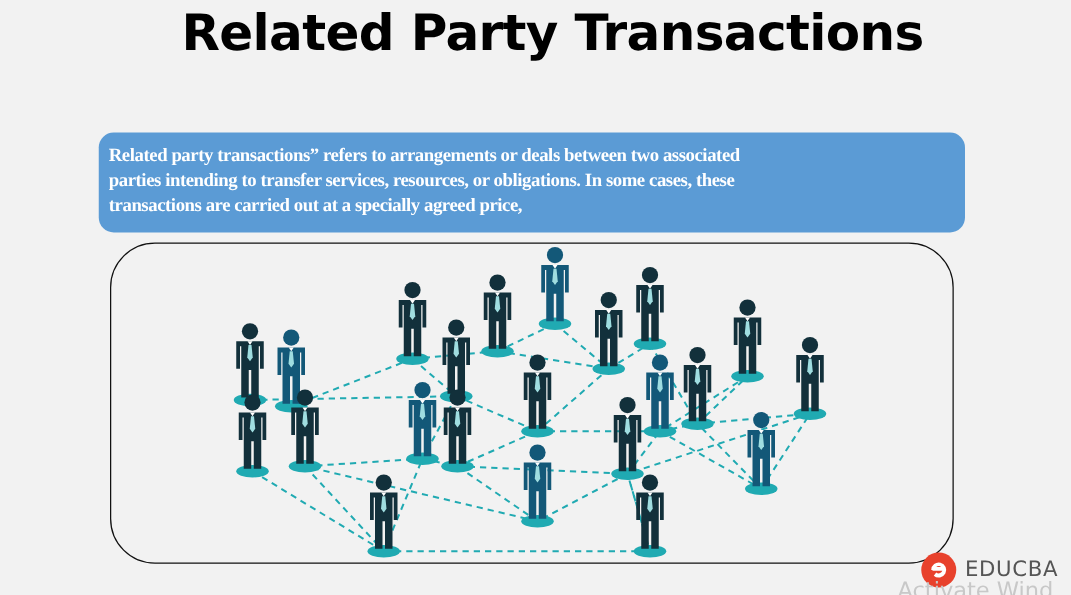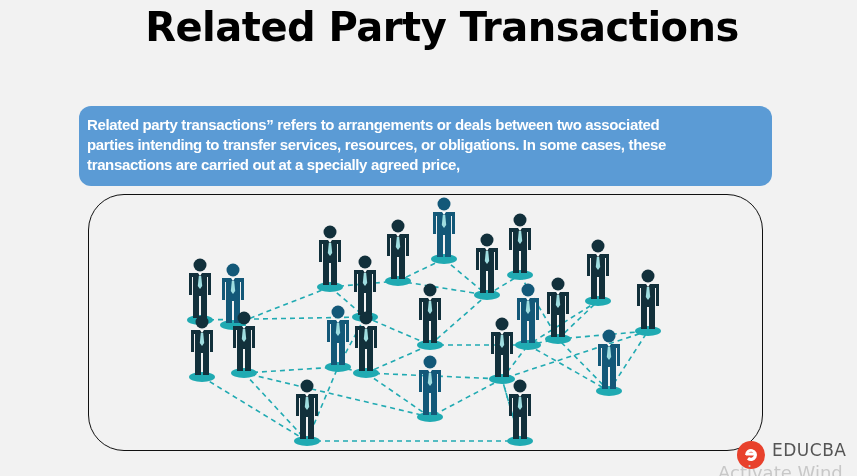--- a/index.html
+++ b/index.html
@@ -13,32 +13,32 @@
     position: absolute; left: 0; top: 4px; width: 884px;
     text-align: center;
     font-family: "DejaVu Sans", sans-serif;
     font-weight: bold; font-size: 40px; color: #000;
     letter-spacing: -0.5px;
   }
   .desc-box {
     position: absolute; left: 79px; top: 106px; width: 693px; height: 80px;
     background: #5b9bd5; border-radius: 12px;
     box-sizing: border-box; padding: 9px 6px 0 8px;
-    color: #fff; font-family: Liberation Sans, sans-serif; font-weight: bold;
+    color: #fff; font-family: Liberation Serif, serif; font-weight: bold;
     font-size: 15px; line-height: 20px; letter-spacing: -0.35px;
     white-space: pre-line;
   }
   .network-frame {
     position: absolute; left: 88px; top: 194px; width: 675px; height: 257px;
     border: 1.5px solid #111; border-radius: 36px; box-sizing: border-box;
   }
   svg.network { position: absolute; left: 0; top: 0; }
   .logo {
     position: absolute; left: 736px; top: 440px; height: 32px;
-    display: flex; align-items: flex-start; gap: 6px;
+    display: flex; align-items: center; gap: 6px;
   }
   .logo-text {
     font-family: "DejaVu Sans", sans-serif; font-size: 17px; color: #555; letter-spacing: 0.5px;
   }
   .watermark {
     position: absolute; left: 718px; top: 462px; font-size: 18px; color: #c8c8c8;
     font-family: "DejaVu Sans", sans-serif;
   }
 </style>
 </head>

